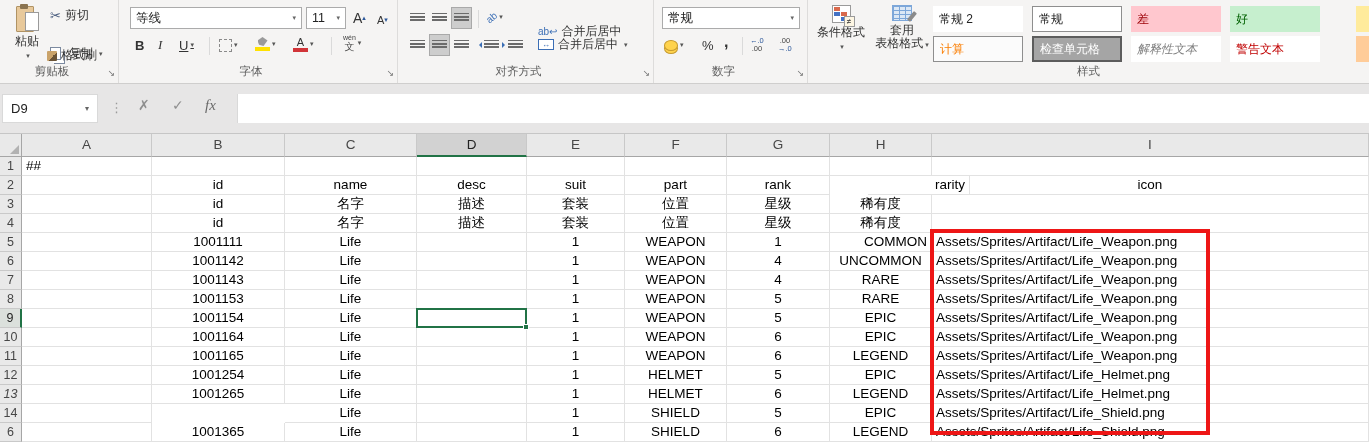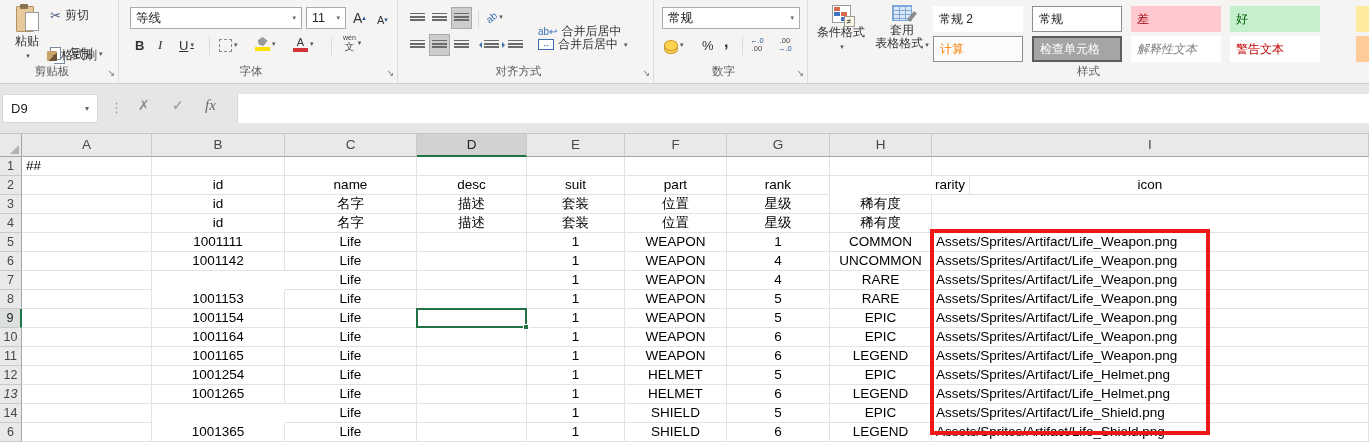--- a/index.html
+++ b/index.html
@@ -362,34 +362,35 @@
       <div class="cell" style="left: 830px; top: 80px; width: 102px; height: 19px; text-align: center;">稀有度</div>
       <div class="cell" style="left: 932px; top: 80px; width: 437px; height: 19px; text-align: left;"></div>
       <div class="rowhead" style="top: 99px;">5</div>
       <div class="cell" style="left: 22px; top: 99px; width: 130px; height: 19px; text-align: left;"></div>
       <div class="cell" style="left: 152px; top: 99px; width: 133px; height: 19px; text-align: center;">1001111</div>
       <div class="cell" style="left: 285px; top: 99px; width: 132px; height: 19px; text-align: center;">Life</div>
       <div class="cell" style="left: 417px; top: 99px; width: 110px; height: 19px; text-align: center;"></div>
       <div class="cell" style="left: 527px; top: 99px; width: 98px; height: 19px; text-align: center;">1</div>
       <div class="cell" style="left: 625px; top: 99px; width: 102px; height: 19px; text-align: center;">WEAPON</div>
       <div class="cell" style="left: 727px; top: 99px; width: 103px; height: 19px; text-align: center;">1</div>
-      <div class="cell" style="left: 830px; top: 99px; width: 102px; height: 19px; text-align: center;">COMMON</div>
+      <div class="cell" style="left: 830px; top: 99px; width: 102px; height: 19px; text-align: right;">COMMON</div>
       <div class="cell" style="left: 932px; top: 99px; width: 437px; height: 19px; text-align: left;">Assets/Sprites/Artifact/Life_Weapon.png</div>
       <div class="rowhead" style="top: 118px;">6</div>
       <div class="cell" style="left: 22px; top: 118px; width: 130px; height: 19px; text-align: left;"></div>
       <div class="cell" style="left: 152px; top: 118px; width: 133px; height: 19px; text-align: center;">1001142</div>
       <div class="cell" style="left: 285px; top: 118px; width: 132px; height: 19px; text-align: center;">Life</div>
       <div class="cell" style="left: 417px; top: 118px; width: 110px; height: 19px; text-align: center;"></div>
       <div class="cell" style="left: 527px; top: 118px; width: 98px; height: 19px; text-align: center;">1</div>
       <div class="cell" style="left: 625px; top: 118px; width: 102px; height: 19px; text-align: center;">WEAPON</div>
       <div class="cell" style="left: 727px; top: 118px; width: 103px; height: 19px; text-align: center;">4</div>
       <div class="cell" style="left: 830px; top: 118px; width: 102px; height: 19px; text-align: center;">UNCOMMON</div>
       <div class="cell" style="left: 932px; top: 118px; width: 437px; height: 19px; text-align: left;">Assets/Sprites/Artifact/Life_Weapon.png</div>
       <div class="rowhead" style="top: 137px;">7</div>
       <div class="cell" style="left: 22px; top: 137px; width: 130px; height: 19px; text-align: left;"></div>
+      <div class="cell" style="left: 152px; top: 137px; width: 133px; height: 19px; text-align: center;">1001143</div>
       <div class="cell" style="left: 285px; top: 137px; width: 132px; height: 19px; text-align: center;">Life</div>
       <div class="cell" style="left: 417px; top: 137px; width: 110px; height: 19px; text-align: center;"></div>
       <div class="cell" style="left: 527px; top: 137px; width: 98px; height: 19px; text-align: center;">1</div>
       <div class="cell" style="left: 625px; top: 137px; width: 102px; height: 19px; text-align: center;">WEAPON</div>
       <div class="cell" style="left: 727px; top: 137px; width: 103px; height: 19px; text-align: center;">4</div>
       <div class="cell" style="left: 830px; top: 137px; width: 102px; height: 19px; text-align: center;">RARE</div>
       <div class="cell" style="left: 932px; top: 137px; width: 437px; height: 19px; text-align: left;">Assets/Sprites/Artifact/Life_Weapon.png</div>
       <div class="rowhead" style="top: 156px;">8</div>
       <div class="cell" style="left: 22px; top: 156px; width: 130px; height: 19px; text-align: left;"></div>
       <div class="cell" style="left: 152px; top: 156px; width: 133px; height: 19px; text-align: center;">1001153</div>

